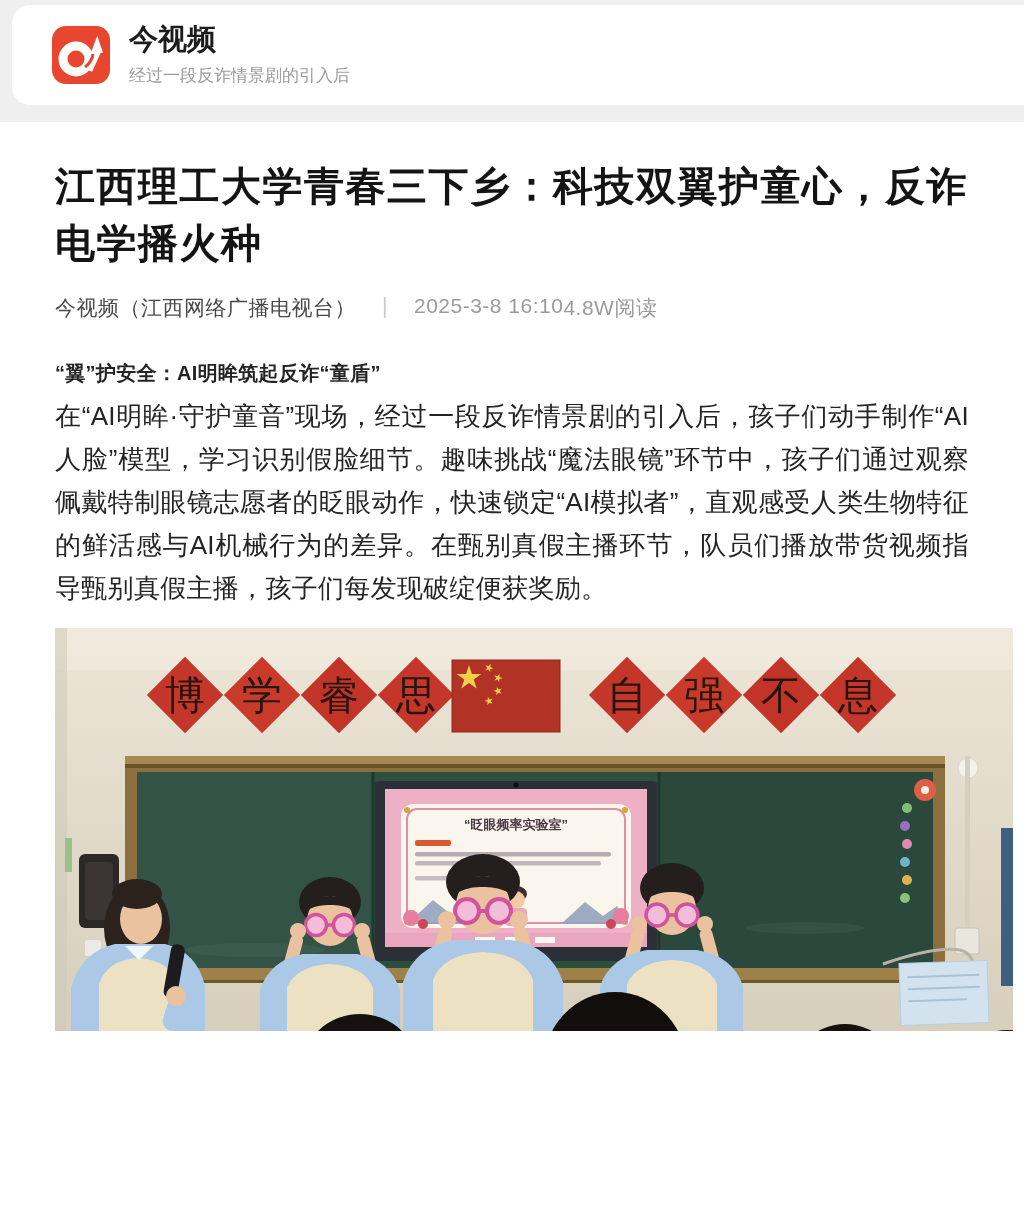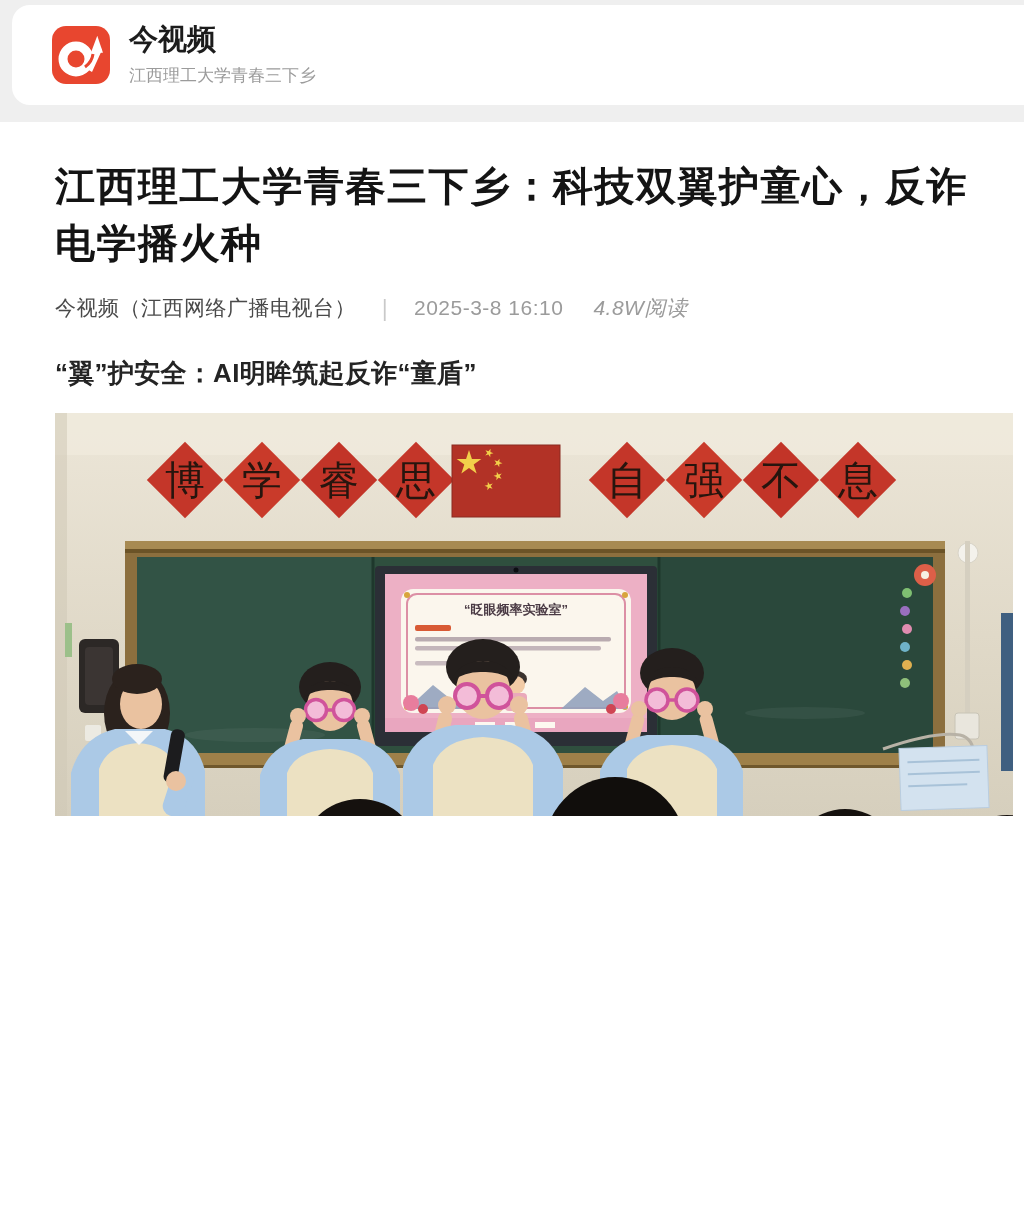--- a/index.html
+++ b/index.html
@@ -27,33 +27,33 @@
   
   .article{
     position:absolute;top:122px;left:0;width:1024px;height:1099px;
     background:#ffffff;box-sizing:border-box;padding:36px 55px 9px 55px;
   }
   h1.title{
     margin:0;font-size:40px;line-height:57px;font-weight:700;color:#141414;
     letter-spacing:1.5px;
   }
   .byline{
-    margin-top:22px;display:flex;align-items:center;
+    margin-top:22px;display:flex;
     font-size:21px;color:#9b9b9b;letter-spacing:.5px;
   }
   .byline .source{color:#4a4a4a;}
   .byline .sep{color:#c9c9c9;margin:0 26px;font-weight:300;transform:scaleY(1.1);}
-  .byline .reads{margin-left:30px;font-style:italic;}
+  .byline .reads{}
   p.para{
     margin:0;font-size:26px;line-height:43px;color:#242424;
     text-align:justify;letter-spacing:.3px;
   }
   .p1{margin-top:44px;}
   h2.subhead{
-    margin:30px 0 0 0;font-size:26px;line-height:43px;color:#242424;font-weight:700;
+    margin:30px 0 0 0;font-size:20px;line-height:43px;color:#242424;font-weight:700;
     letter-spacing:.3px;
   }
   .p2{margin-top:20px;}
   figure.photo{
     margin:18px 0 0 0;width:958px;height:403px;overflow:hidden;background:#ded7c6;
   }
 </style>
 </head>
 <body>
 
@@ -62,37 +62,38 @@
     <svg viewBox="0 0 58 58">
 
       <circle cx="24" cy="33" r="13" fill="none" stroke="#ffffff" stroke-width="9"></circle>
       <path d="M44 10 L52 26 L40 28 Z" fill="#ffffff" transform="rotate(8 46 19)"></path>
       <path d="M46 17 L30 40 L40 46 L50 24 Z" fill="#ffffff"></path>
       <path d="M33 41 Q 40 36 41 28" stroke="#e8462f" stroke-width="3" fill="none"></path>
     </svg>
   </div>
   <div class="header-text">
     <div class="app-name">今视频</div>
-    <div class="app-sub">江西理工大学青春三下乡</div>
+    <div class="app-sub">经过一段反诈情景剧的引入后</div>
   </div>
 </div>
 
 <div class="article">
   <h1 class="title">江西理工大学青春三下乡：科技双翼护童心，反诈电学播火种</h1>
 
   <div class="byline">
     <span class="source">今视频（江西网络广播电视台）</span>
     <span class="sep">|</span>
     <span class="date">2025-3-8 16:10</span>
     <span class="reads">4.8W阅读</span>
   </div>
 
 
   <h2 class="subhead">“翼”护安全：AI明眸筑起反诈“童盾”</h2>
 
+  <p class="para p2">在“AI明眸·守护童音”现场，经过一段反诈情景剧的引入后，孩子们动手制作“AI人脸”模型，学习识别假脸细节。趣味挑战“魔法眼镜”环节中，孩子们通过观察佩戴特制眼镜志愿者的眨眼动作，快速锁定“AI模拟者”，直观感受人类生物特征的鲜活感与AI机械行为的差异。在甄别真假主播环节，队员们播放带货视频指导甄别真假主播，孩子们每发现破绽便获奖励。</p>
 
   <figure class="photo">
     <svg viewBox="0 0 958 403" width="958" height="403">
       <defs>
         <linearGradient id="wall" x1="0" y1="0" x2="0" y2="1">
           <stop offset="0" stop-color="#ece6d8"></stop>
           <stop offset="0.55" stop-color="#e0d9c8"></stop>
           <stop offset="1" stop-color="#d6cfbd"></stop>
         </linearGradient>
         <path id="star" d="M0,-1 L0.225,-0.31 L0.95,-0.31 L0.36,0.12 L0.59,0.81 L0,0.38 L-0.59,0.81 L-0.36,0.12 L-0.95,-0.31 L-0.225,-0.31 Z"></path>

